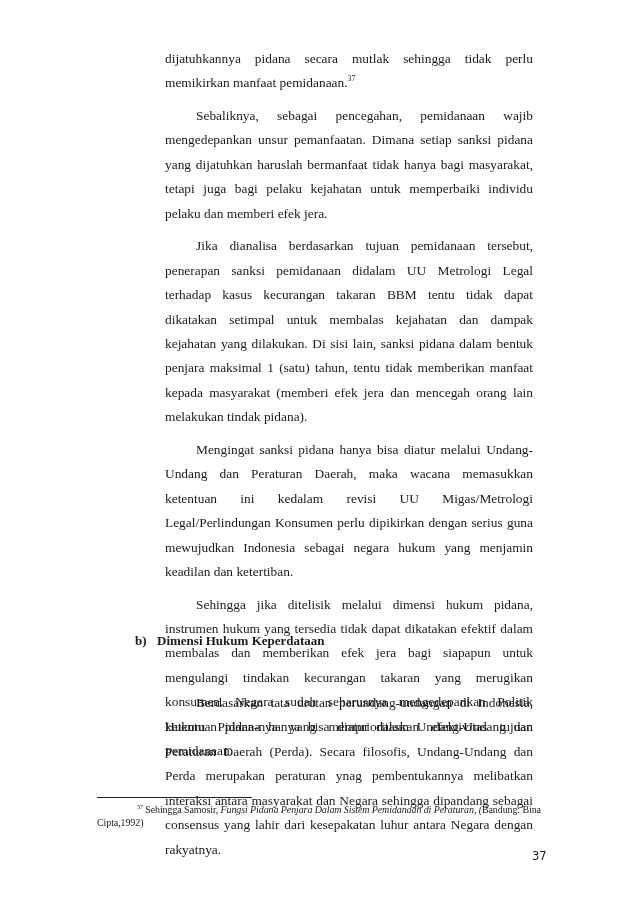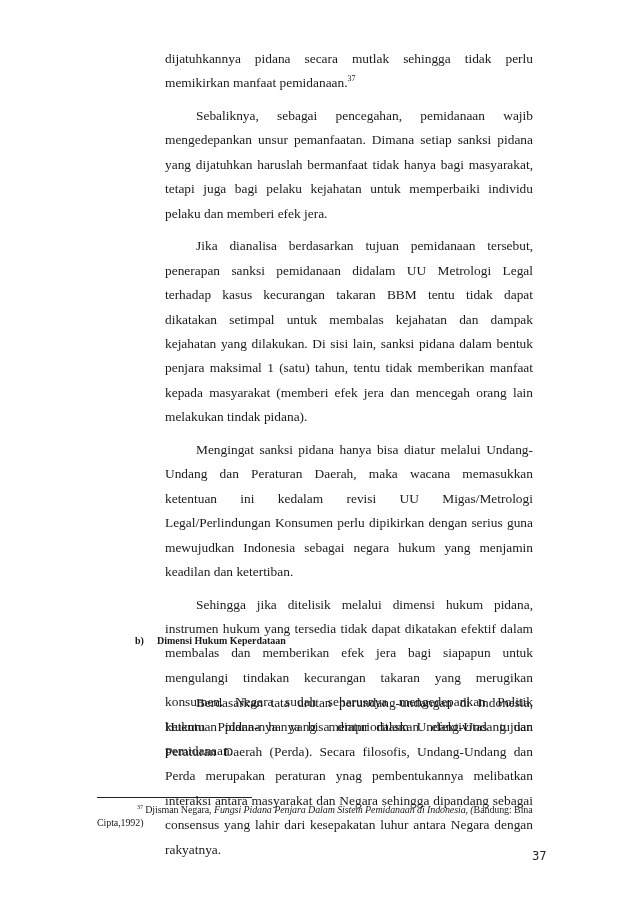--- a/index.html
+++ b/index.html
@@ -40,21 +40,21 @@
     sup.fn-ref {
       font-size: 8px;
       line-height: 0;
       vertical-align: 6px;
     }
     .subheading {
       position: absolute;
       left: 135px;
       top: 629px;
       width: 406px;
-      font-size: 10px;
+      font-size: 13px;
       line-height: 24.45px;
       font-weight: bold;
       margin: 0;
     }
     .subheading .marker {
       display: inline-block;
       width: 22px;
     }
     .body-text.b {
       top: 683px;
@@ -107,17 +107,17 @@
   </div>
 
   <h3 class="subheading"><span class="marker">b)</span><span>Dimensi Hukum Keperdataan</span></h3>
 
   <div class="body-text b">
     <p class="para"><span>Berdasarkan tata urutan perundang-undangan di Indonesia, ketentuan pidana hanya bisa diatur dalam Undang-Undang dan Peraturan Daerah (Perda). Secara filosofis, Undang-Undang dan Perda merupakan peraturan ynag pembentukannya melibatkan interaksi antara masyarakat dan Negara sehingga dipandang sebagai consensus yang lahir dari kesepakatan luhur antara Negara dengan rakyatnya.</span></p>
   </div>
 
   <div class="fn-rule"></div>
 
-  <p class="footnote"><sup>37</sup> <span>Djisman Negara,</span> <i>Fungsi Pidana Penjara Dalam Sistem Pemidanaan di Indonesia, (</i><span>Bandung: Bina Cipta,1992)</span></p>
+  <p class="footnote"><sup>37</sup> <span>Sehingga Samosir,</span> <i>Fungsi Pidana Penjara Dalam Sistem Pemidanaan di Peraturan, (</i><span>Bandung: Bina Cipta,1992)</span></p>
 
   <div class="page-number">37</div>
 
 </div>
 
 </body></html>

